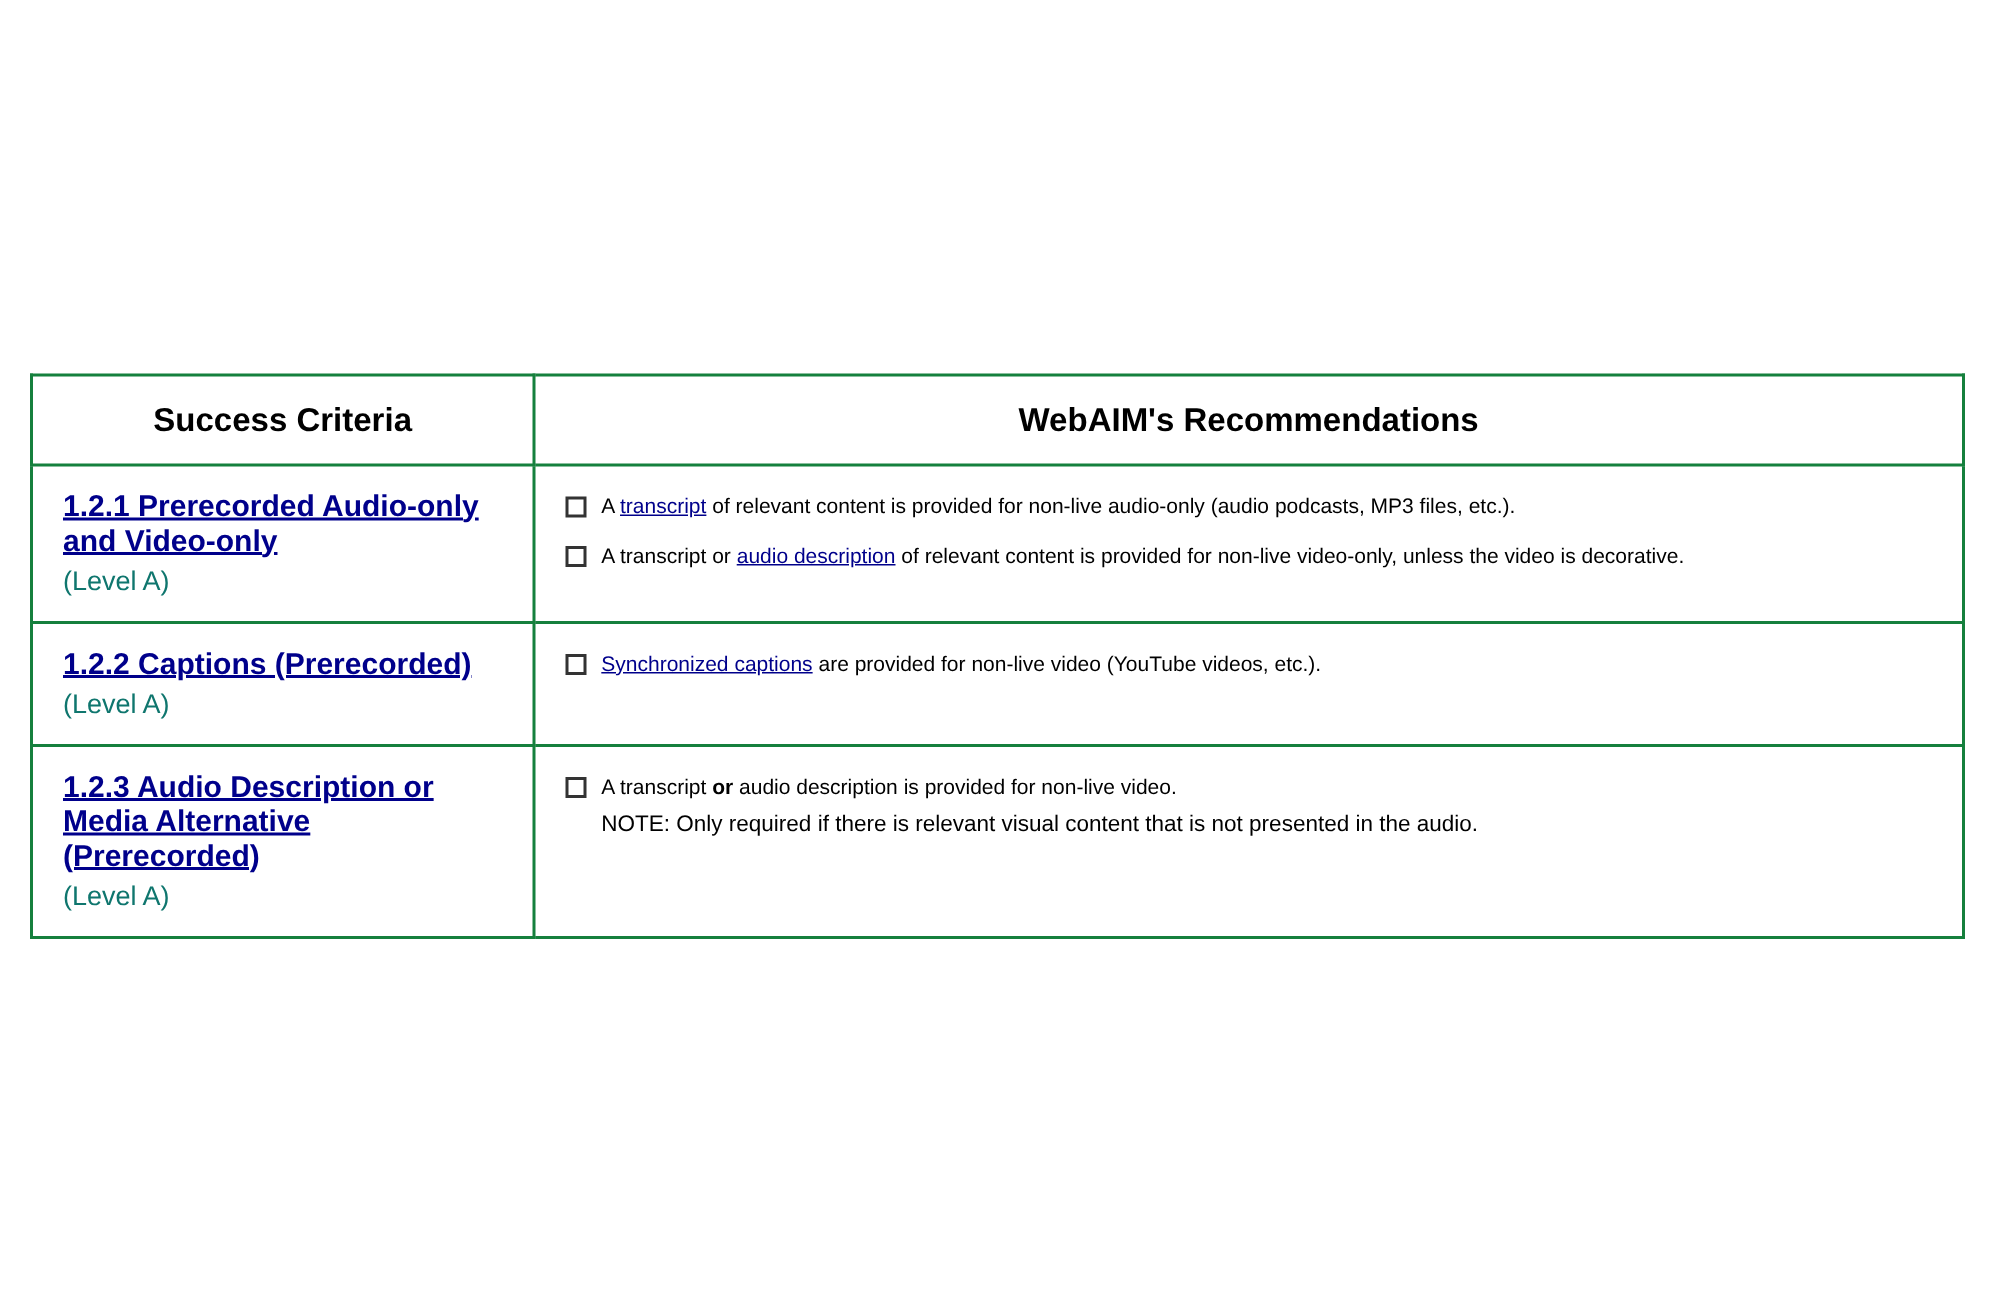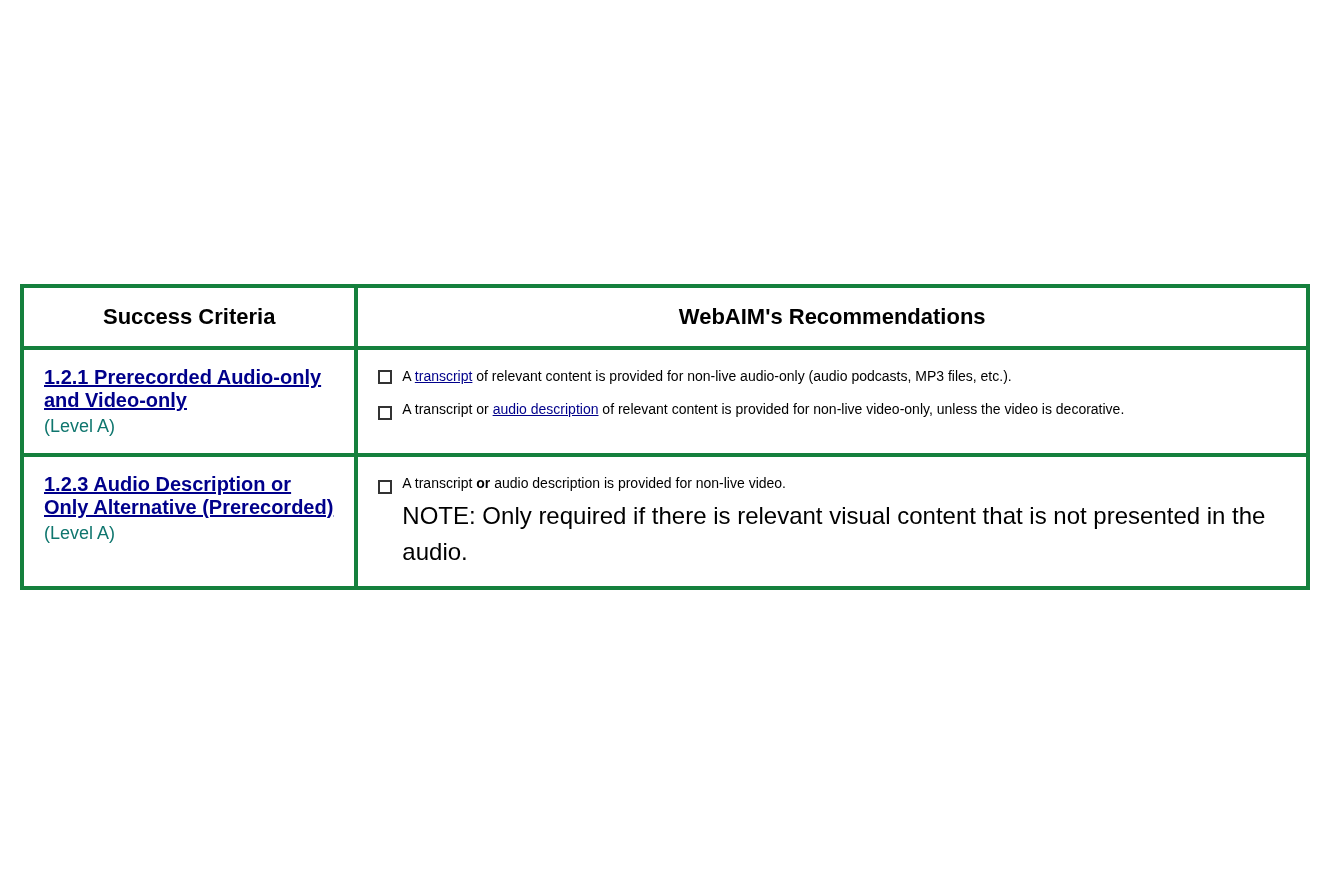--- a/index.html
+++ b/index.html
@@ -24,21 +24,21 @@
       max-width: 100%;
     }
 
     table {
       width: 100%;
       border-collapse: collapse;
       border: 2.5px solid #333;
     }
 
     th, td {
-      border: 4px solid #15803d;
+      border: 2px solid #15803d;
       padding: 16px 20px;
       vertical-align: top;
     }
 
     thead th {
       text-align: center;
       font-size: 22px;
       font-weight: bold;
       background: #fff;
     }
@@ -74,41 +74,40 @@
     .rec-list li {
       display: flex;
       align-items: flex-start;
       margin-bottom: 12px;
       font-size: 14px;
       line-height: 1.5;
     }
 
     .rec-list li:last-child {
       margin-bottom: 0;
-      align-items: flex-end;
     }
 
     .bullet-square {
       display: inline-block;
       width: 14px;
       height: 14px;
       min-width: 14px;
       border: 2.5px solid #333;
       background: #fff;
       margin-right: 10px;
       margin-top: 4px;
     }
 
     .rec-text a {
       color: #00008b;
       text-decoration: underline;
     }
 
     .note-text {
-      font-size: 24px;
+      font-size: 15px;
       line-height: 1.5;
       margin-top: 4px;
       padding-left: 24px;
     }
   </style>
 </head>
 <body>
 
 <div class="table-wrapper">
   <table>
@@ -136,24 +135,40 @@
             <li>
               <span class="bullet-square"></span>
               <span class="rec-text">
                 A transcript or <a href="#">audio description</a> of relevant content is provided for non-live video-only, unless the video is decorative.
               </span>
             </li>
           </ul>
         </td>
       </tr>
 
+      <tr>
+        <td class="col-criteria">
+          <a class="criteria-link" href="#">1.2.2 Captions (Prerecorded)</a>
+          <span class="level-label">(Level A)</span>
+        </td>
+        <td class="col-recommendations">
+          <ul class="rec-list">
+            <li>
+              <span class="bullet-square"></span>
+              <span class="rec-text">
+                <a href="#">Synchronized captions</a> are provided for non-live video (YouTube videos, etc.).
+              </span>
+            </li>
+          </ul>
+        </td>
+      </tr>
 
       <tr>
         <td class="col-criteria">
-          <a class="criteria-link" href="#">1.2.3 Audio Description or Only Alternative (Prerecorded)</a>
+          <a class="criteria-link" href="#">1.2.3 Audio Description or Media Alternative (Prerecorded)</a>
           <span class="level-label">(Level A)</span>
         </td>
         <td class="col-recommendations">
           <ul class="rec-list">
             <li>
               <span class="bullet-square"></span>
               <span class="rec-text">
                 A transcript <strong>or</strong> audio description is provided for non-live video.
               </span>
             </li>

